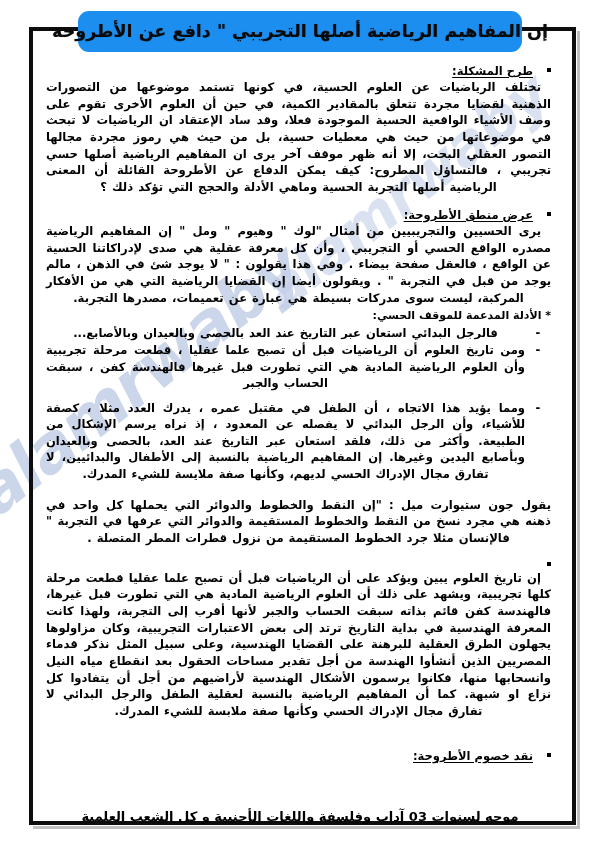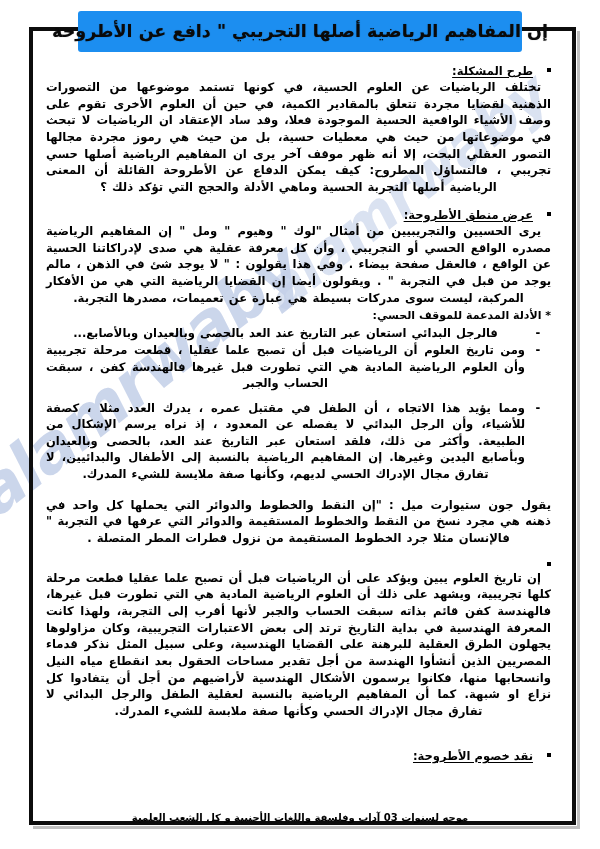--- a/index.html
+++ b/index.html
@@ -69,21 +69,21 @@
   }
 
   
   .title-banner {
     position: absolute;
     left: 78px;
     top: 11px;
     width: 444px;
     height: 41px;
     background: #1c8ef0;
-    border-radius: 3px;
+    border-radius: 11px;
     z-index: 5;
     display: flex;
     align-items: center;
     justify-content: center;
     box-sizing: border-box;
     padding: 0 10px;
   }
   .title-text {
     color: #0a0a0a;
     font-size: 17.5px;
@@ -192,21 +192,21 @@
   
   .footer {
     position: absolute;
     left: 0;
     top: 806px;
     width: 600px;
     text-align: center;
     z-index: 3;
   }
   .footer-text {
-    font-size: 10px;
+    font-size: 13px;
     font-weight: 700;
     color: #000;
     letter-spacing: .1px;
   }
 </style>
 </head>
 <body>
 
 <div id="page">
 

